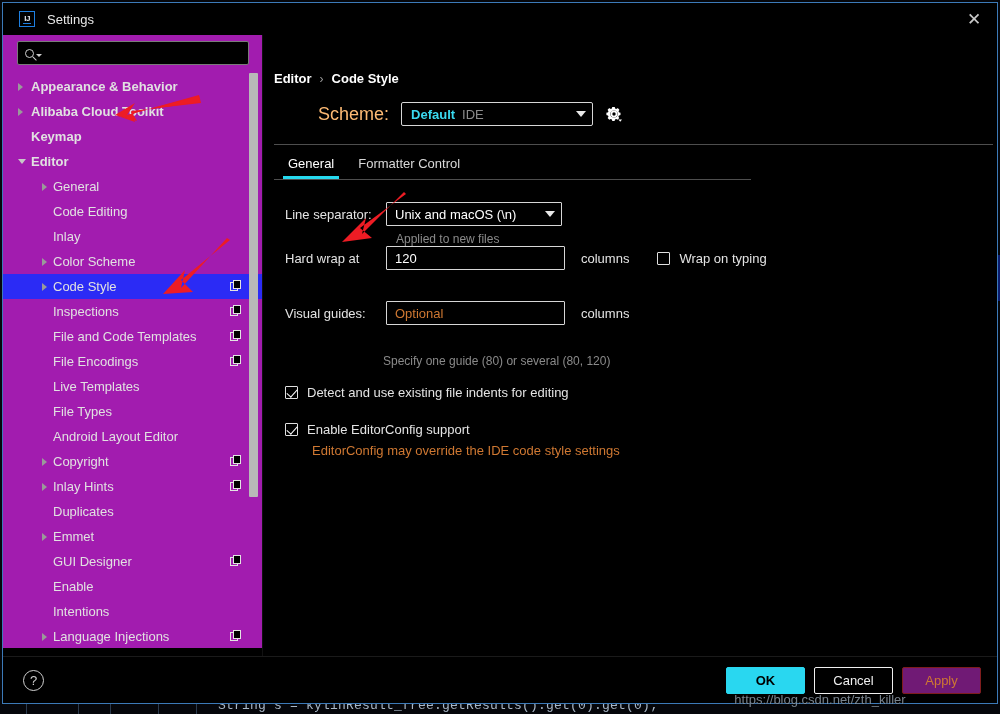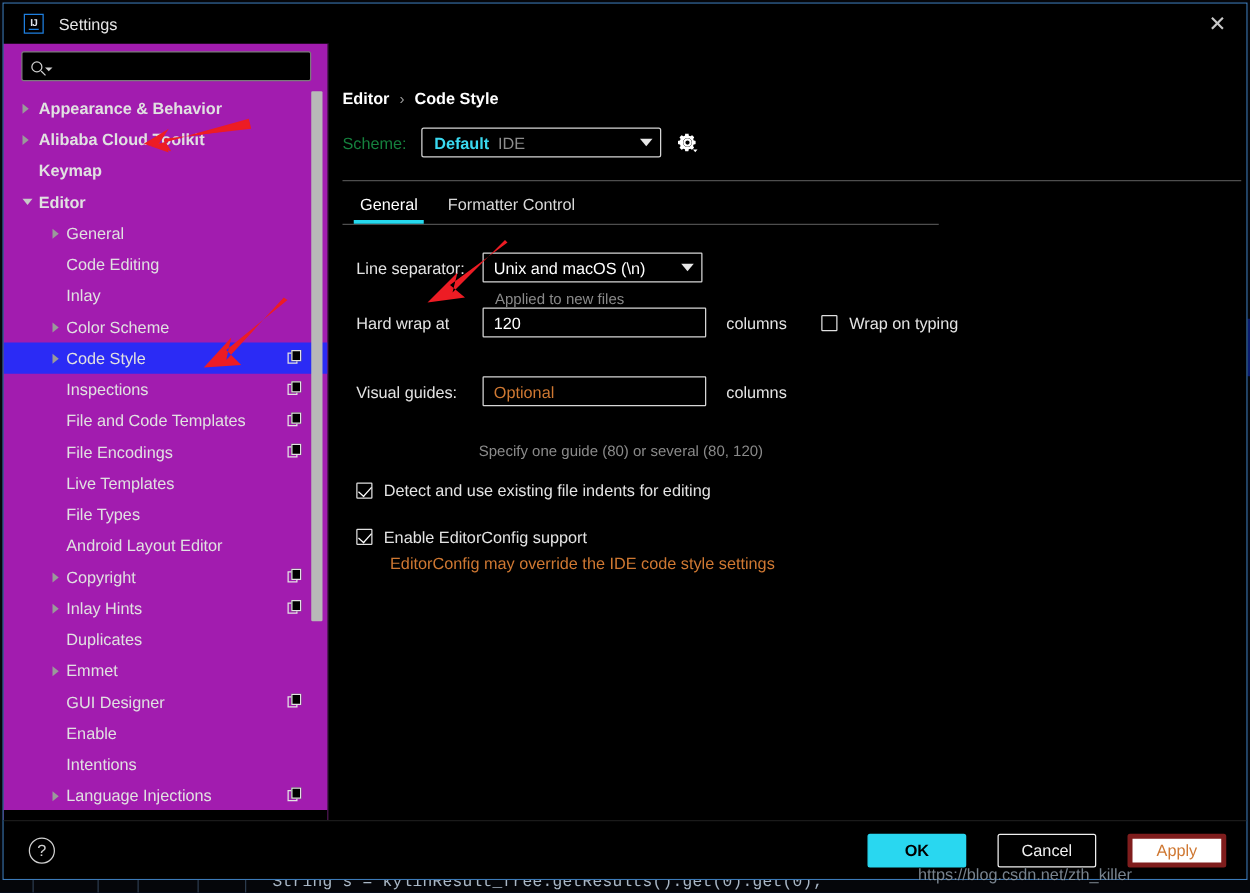--- a/index.html
+++ b/index.html
@@ -139,21 +139,21 @@
     padding: 36px 18px 0 11px; min-width: 0;
   }
   #breadcrumb {
     display: flex; align-items: center; gap: 8px;
     font-size: 13px; font-weight: bold; color: #ffffff;
     margin-bottom: 16px;
   }
   #breadcrumb .sep { color: #9a9a9a; font-weight: normal; font-size: 12px; }
 
   #scheme-row { display: flex; align-items: center; gap: 12px; margin-bottom: 18px; }
-  #scheme-label { font-size: 13px; color: #15803d; }
+  #scheme-label { font-size: 18px; color: #fdba74; margin-left: 44px; }
   #scheme-combo {
     width: 192px; height: 24px; border: 1px solid #d6d6d6; border-radius: 2px;
     background: #000; display: flex; align-items: center; padding: 0 6px 0 9px;
   }
   #scheme-combo .val { color: #3ad9f0; font-weight: bold; font-size: 13px; }
   #scheme-combo .sub { color: #8d8d8d; font-size: 13px; margin-left: 7px; }
   .combo-caret {
     margin-left: auto; width:0;height:0;
     border-left: 5.5px solid transparent; border-right: 5.5px solid transparent;
     border-top: 6px solid #e8e8e8;
@@ -203,28 +203,28 @@
   #footer {
     flex: 0 0 47px; height: 47px; background: #000;
     display: flex; align-items: center; padding: 0 16px 0 20px;
     border-top: 1px solid #1a1a1a;
     position: relative;
   }
   #help-ic {
     width: 21px; height: 21px; border: 1.5px solid #d0d0d0; border-radius: 50%;
     color: #d0d0d0; font-size: 13px; display:flex; align-items:center; justify-content:center;
   }
-  #btns { margin-left: auto; display: flex; gap: 25px; }
+  #btns { margin-left: auto; display: flex; gap: 9px; }
   .btn {
     height: 27px; min-width: 79px; border-radius: 2px; font-size: 13px;
     display: flex; align-items: center; justify-content: center; cursor: default;
   }
   .btn.ok { background: #29D7F0; color: #000; font-weight: bold; border: 1px solid #29D7F0; }
   .btn.cancel { background: #000; color: #f0f0f0; border: 1px solid #f0f0f0; }
-  .btn.apply { background: #ffffff; color: #cf7832; border: 4px solid #7f1d1d; }
+  .btn.apply { background: #701a75; color: #cf7832; border: 1px solid #7f1d1d; }
 
   #watermark {
     position: absolute; left: 820px; top: 692px;
     color: #8e9aa6; font-size: 13px; opacity: .85;
     font-family: "Liberation Sans", sans-serif; white-space: nowrap;
     transform: translateX(-50%);
     text-shadow: 0 0 1px #000;
     z-index: 40;
   }
 </style>

